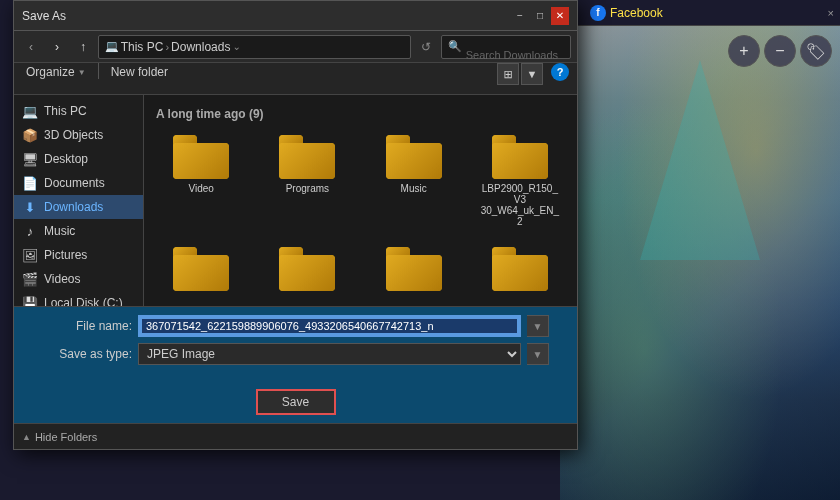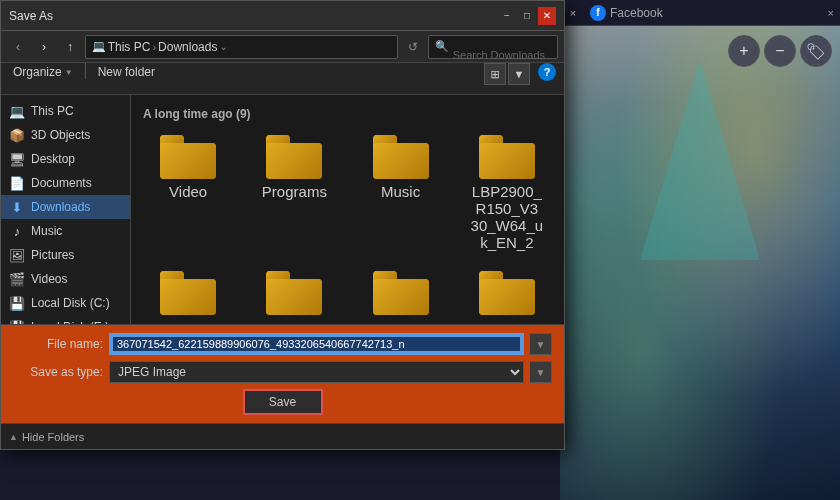--- a/index.html
+++ b/index.html
@@ -91,21 +91,21 @@
       display: flex;
       align-items: center;
       justify-content: center;
       color: white;
       font-size: 10px;
       font-weight: bold;
       margin: 0 4px;
     }
 
     .fb-tab-label {
-      color: #a3a3a3;
+      color: #fde047;
       font-size: 12px;
     }
 
     .fb-tab-x {
       position: absolute;
       right: 6px;
       color: #999;
       font-size: 11px;
       cursor: pointer;
     }
@@ -131,21 +131,21 @@
       color: #ddd;
       font-size: 16px;
       cursor: pointer;
       border: 1px solid #555;
     }
 
     
     .dialog {
       position: absolute;
       top: 0;
-      left: 0;
+      left: 13px;
       width: 565px;
       height: 450px;
       background: #1e1e1e;
       border: 1px solid #555;
       display: flex;
       flex-direction: column;
       z-index: 20;
       box-shadow: 4px 4px 20px rgba(0,0,0,0.8);
     }
 
@@ -465,44 +465,44 @@
     .folder-tab::before {
       content: '';
       position: absolute;
       inset: 0;
       background: linear-gradient(135deg, #e0aa20 0%, #b07a08 100%);
       border-radius: 4px 4px 0 0;
     }
 
     .folder-name {
       color: #ccc;
-      font-size: 15px;
+      font-size: 10px;
       text-align: center;
       margin-top: 4px;
       word-break: break-word;
       max-width: 80px;
     }
 
     
     .file-grid::-webkit-scrollbar {
       width: 10px;
     }
     .file-grid::-webkit-scrollbar-track {
       background: #1a1a1a;
     }
     .file-grid::-webkit-scrollbar-thumb {
       background: #444;
       border-radius: 5px;
     }
 
     
     .bottom-bar {
-      background: #c2410c;
+      background: #0c4a6e;
       border-top: 1px solid #444;
-      padding: 8px 12px;
+      padding: 8px 28px;
       flex-shrink: 0;
     }
 
     .form-row {
       display: flex;
       align-items: center;
       margin-bottom: 6px;
       gap: 6px;
     }
 
@@ -567,20 +567,21 @@
       width: 80px;
       height: 26px;
       background: #2d2d2d;
       border: 1px solid #666;
       color: #ccc;
       font-size: 12px;
       cursor: pointer;
       display: flex;
       align-items: center;
       justify-content: center;
+      margin-top: 18px;
     }
 
     .action-btn.save {
       border: 2px solid #e05050;
       background: #2d2d2d;
     }
 
     
     .dialog-footer {
       height: 26px;

